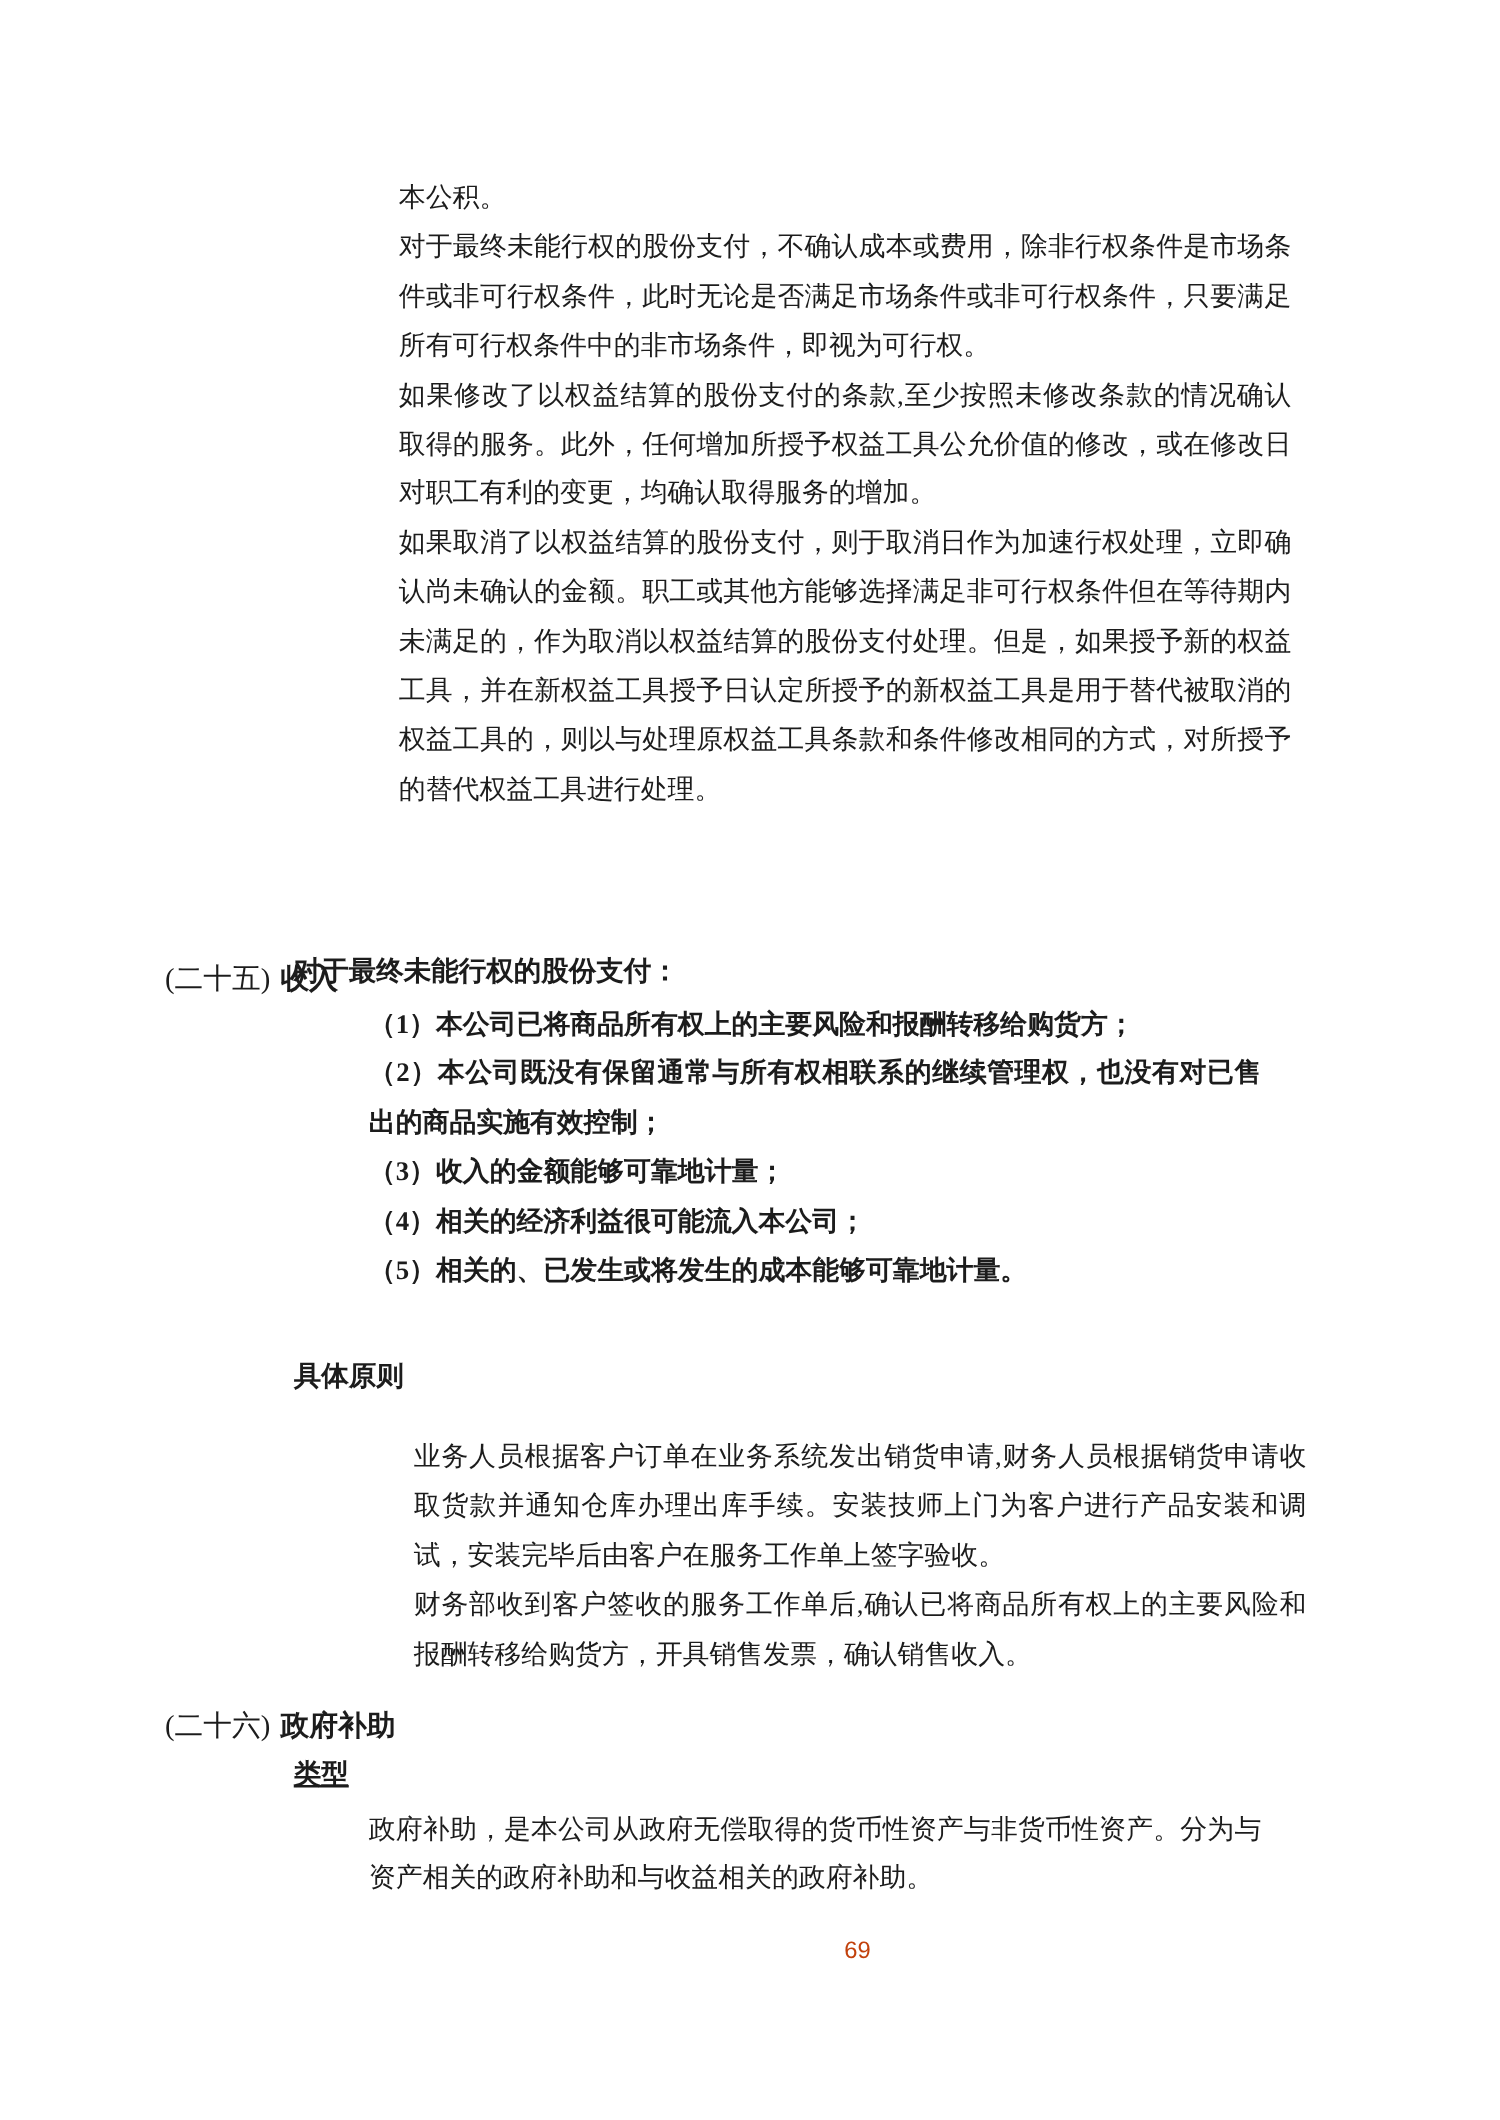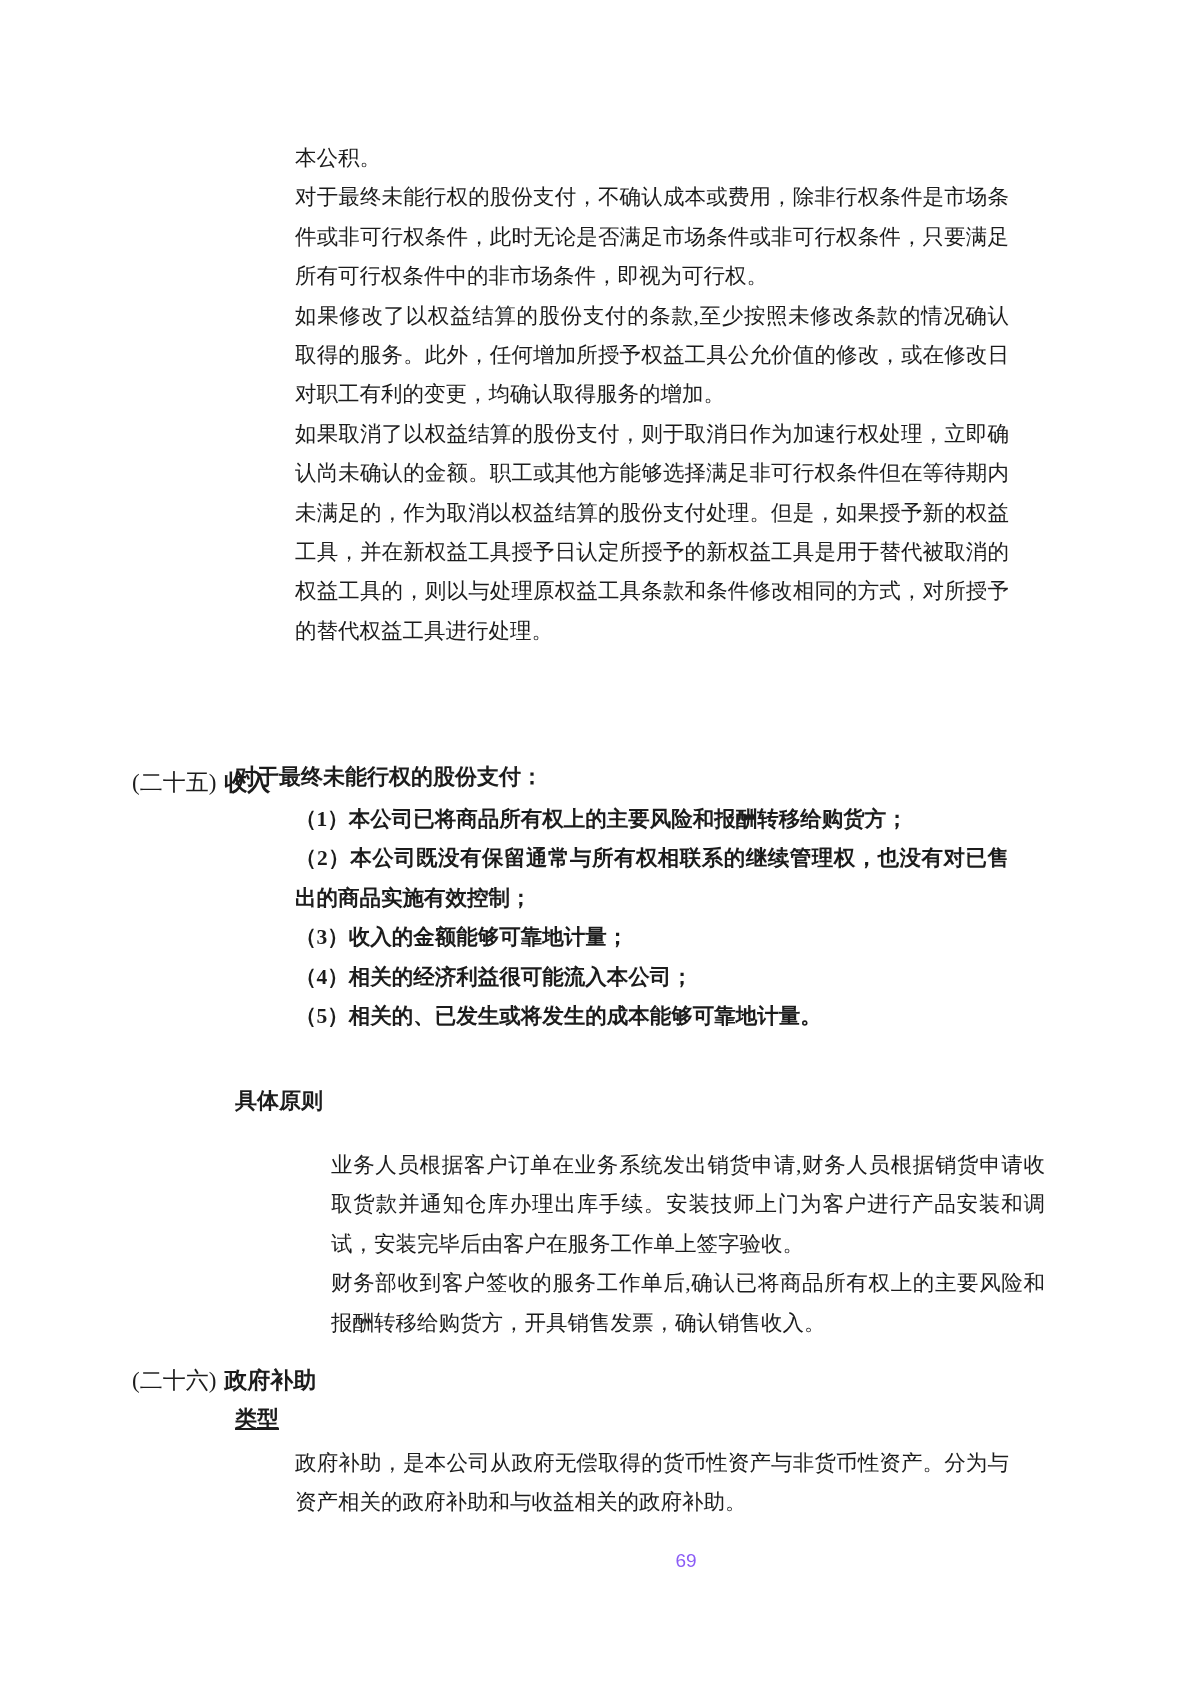--- a/index.html
+++ b/index.html
@@ -39,29 +39,29 @@
     white-space:nowrap;
   }
   .page-footer{
     position:absolute;
     top:1550px;
     left:561px;
     width:250px;
     text-align:center;
     font-family:"Liberation Sans","DejaVu Sans",sans-serif;
     font-size:19px;
-    color:#8b5cf6;
+    color:#c2410c;
   }
 </style>
 </head>
 <body>
 
 <div class="page">
 
-  <div class="body-block" style="top:139px;">
+  <div class="body-block" style="top:139px;margin-left:24px;">
     <p>本公积。</p>
     <p>对于最终未能行权的股份支付，不确认成本或费用，除非行权条件是市场条件或非可行权条件，此时无论是否满足市场条件或非可行权条件，只要满足所有可行权条件中的非市场条件，即视为可行权。</p>
     <p>如果修改了以权益结算的股份支付的条款,至少按照未修改条款的情况确认取得的服务。此外，任何增加所授予权益工具公允价值的修改，或在修改日对职工有利的变更，均确认取得服务的增加。</p>
     <p>如果取消了以权益结算的股份支付，则于取消日作为加速行权处理，立即确认尚未确认的金额。职工或其他方能够选择满足非可行权条件但在等待期内未满足的，作为取消以权益结算的股份支付处理。但是，如果授予新的权益工具，并在新权益工具授予日认定所授予的新权益工具是用于替代被取消的权益工具的，则以与处理原权益工具条款和条件修改相同的方式，对所授予的替代权益工具进行处理。</p>
   </div>
 
   <div class="section-heading" style="top:768px;font-family:Liberation Serif, serif;">
     <span class="sec-num">(二十五)</span><span class="sec-title">收入</span>
   </div>
 

